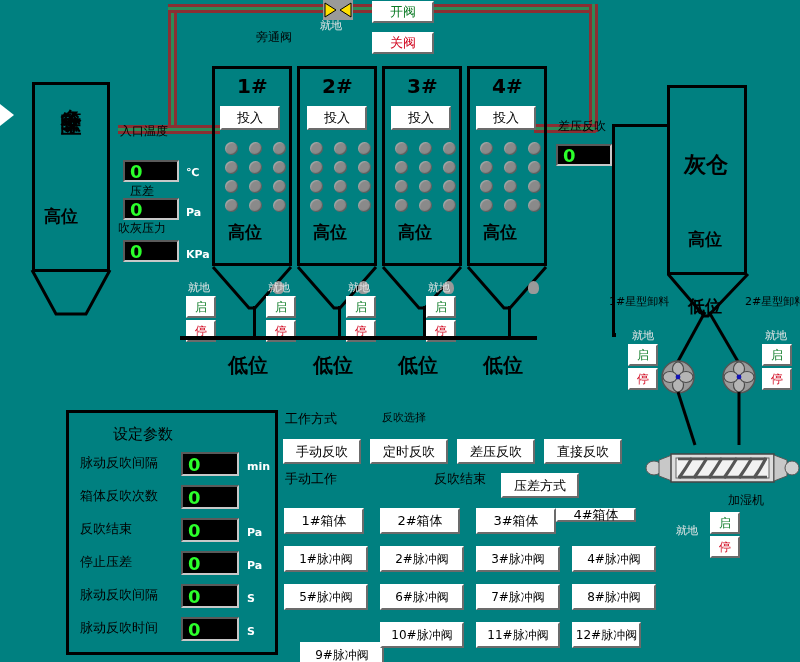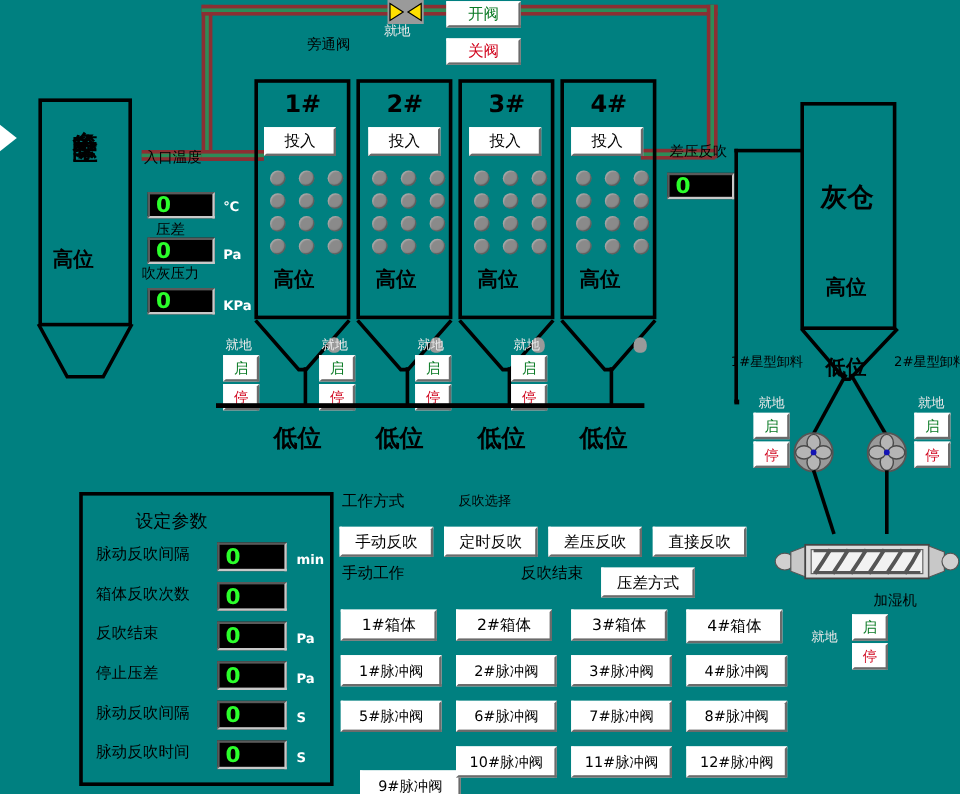--- a/index.html
+++ b/index.html
@@ -351,30 +351,30 @@
   <div class="btn" style="left:544px;top:439px;width:78px;height:25px;">直接反吹</div>
 
   <div class="lbl" style="left:285px;top:472px;font-size:13px;">手动工作</div>
   <div class="lbl" style="left:434px;top:472px;font-size:13px;">反吹结束</div>
   <div class="btn" style="left:501px;top:473px;width:78px;height:25px;">压差方式</div>
 
   <div id="chamber-buttons">
       <div class="btn" style="left: 284px; top: 508px; width: 80px; height: 26px; text-align: center;">1#箱体</div>
       <div class="btn" style="left: 380px; top: 508px; width: 80px; height: 26px;">2#箱体</div>
       <div class="btn" style="left: 476px; top: 508px; width: 80px; height: 26px;">3#箱体</div>
-      <div class="btn" style="left: 572px; top: 508px; width: 80px; height: 28px;">4#箱体</div>
+      <div class="btn" style="left: 556px; top: 508px; width: 80px; height: 14px;">4#箱体</div>
     </div>
   <div id="pulse-buttons">
       <div class="btn small" style="left: 284px; top: 546px; width: 84px; height: 26px;">1#脉冲阀</div>
       <div class="btn small" style="left: 380px; top: 546px; width: 84px; height: 26px;">2#脉冲阀</div>
       <div class="btn small" style="left: 476px; top: 546px; width: 84px; height: 26px;">3#脉冲阀</div>
       <div class="btn small" style="left: 572px; top: 546px; width: 84px; height: 26px;">4#脉冲阀</div>
       <div class="btn small" style="left: 284px; top: 584px; width: 84px; height: 26px;">5#脉冲阀</div>
       <div class="btn small" style="left: 380px; top: 584px; width: 84px; height: 26px;">6#脉冲阀</div>
       <div class="btn small" style="left: 476px; top: 584px; width: 84px; height: 26px;">7#脉冲阀</div>
       <div class="btn small" style="left: 572px; top: 584px; width: 84px; height: 26px;">8#脉冲阀</div>
       <div class="btn small" style="left: 300px; top: 622px; width: 84px; height: 26px; margin-top: 20px;">9#脉冲阀</div>
       <div class="btn small" style="left: 380px; top: 622px; width: 84px; height: 26px;">10#脉冲阀</div>
       <div class="btn small" style="left: 476px; top: 622px; width: 84px; height: 26px;">11#脉冲阀</div>
-      <div class="btn small" style="left: 572px; top: 622px; width: 84px; height: 26px;">12#脉冲阀</div>
+      <div class="btn small" style="left: 572px; top: 622px; width: 69px; height: 26px;">12#脉冲阀</div>
     </div>
 
 </div>
 
 </body></html>

